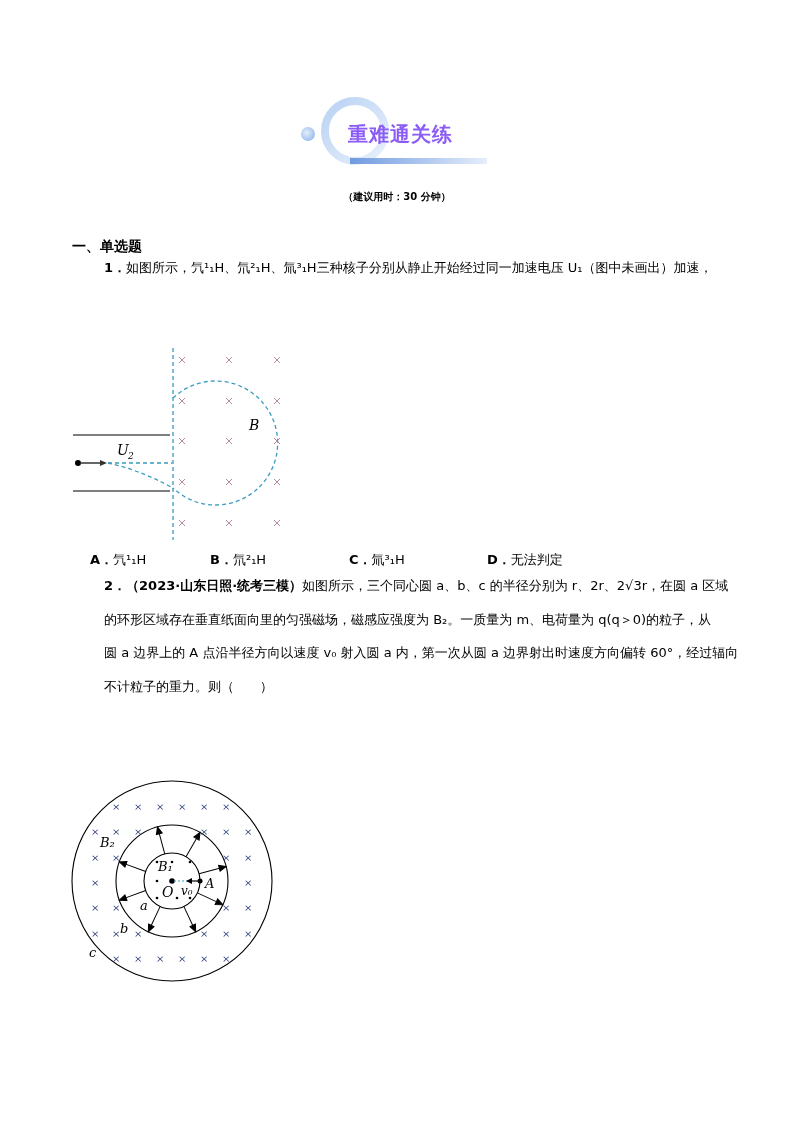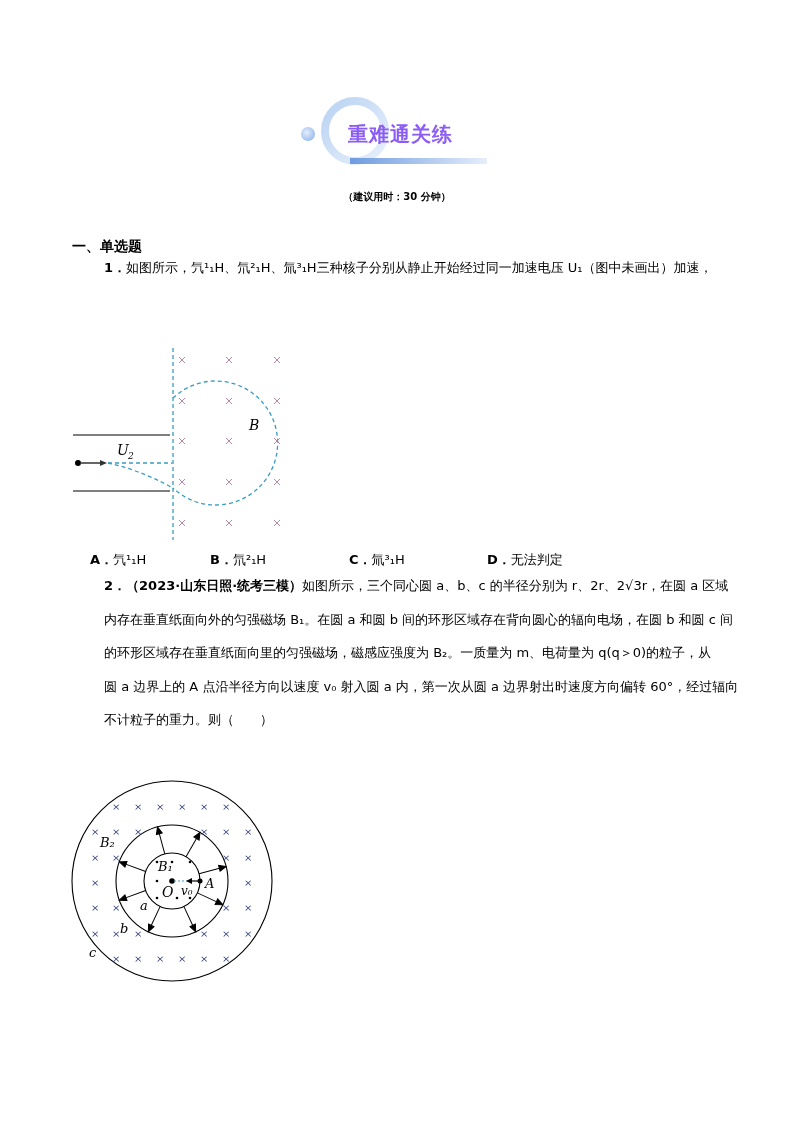--- a/index.html
+++ b/index.html
@@ -92,21 +92,20 @@
 
 <div class="abs opts">
   <div class="opt" style="left:0;top:0"><span class="lbl">A．</span><span>氕¹₁H</span></div>
   <div class="opt" style="left:120px;top:0"><span class="lbl">B．</span><span>氘²₁H</span></div>
   <div class="opt" style="left:259px;top:0"><span class="lbl">C．</span><span>氚³₁H</span></div>
   <div class="opt" style="left:397px;top:0"><span class="lbl">D．</span><span>无法判定</span></div>
 </div>
 
 <div class="abs para q2">
   <div><span class="num">2．</span><span class="num" style="font-weight:bold">（2023·山东日照·统考三模）</span><span>如图所示，三个同心圆 a、b、c 的半径分别为 r、2r、2√3r，在圆 a 区域</span></div>
-  <div>内存在垂直纸面向外的匀强磁场 B₁。在圆 a 和圆 b 间的环形区域存在背向圆心的辐向电场，在圆 b 和圆 c 间</div>
   <div>的环形区域存在垂直纸面向里的匀强磁场，磁感应强度为 B₂。一质量为 m、电荷量为 q(q＞0)的粒子，从</div>
   <div>圆 a 边界上的 A 点沿半径方向以速度 v₀ 射入圆 a 内，第一次从圆 a 边界射出时速度方向偏转 60°，经过辐向</div>
   <div>不计粒子的重力。则（　　）</div>
 </div>
 
 <div class="abs" style="left:65px;top:780px;">
   <svg width="220" height="210" viewBox="65 780 220 210">
     <circle cx="172" cy="881" r="100" fill="none" stroke="#000" stroke-width="1.1"></circle>
     <circle cx="172" cy="881" r="56" fill="none" stroke="#000" stroke-width="1.1"></circle>
     <circle cx="172" cy="881" r="28" fill="none" stroke="#000" stroke-width="1.1"></circle>

